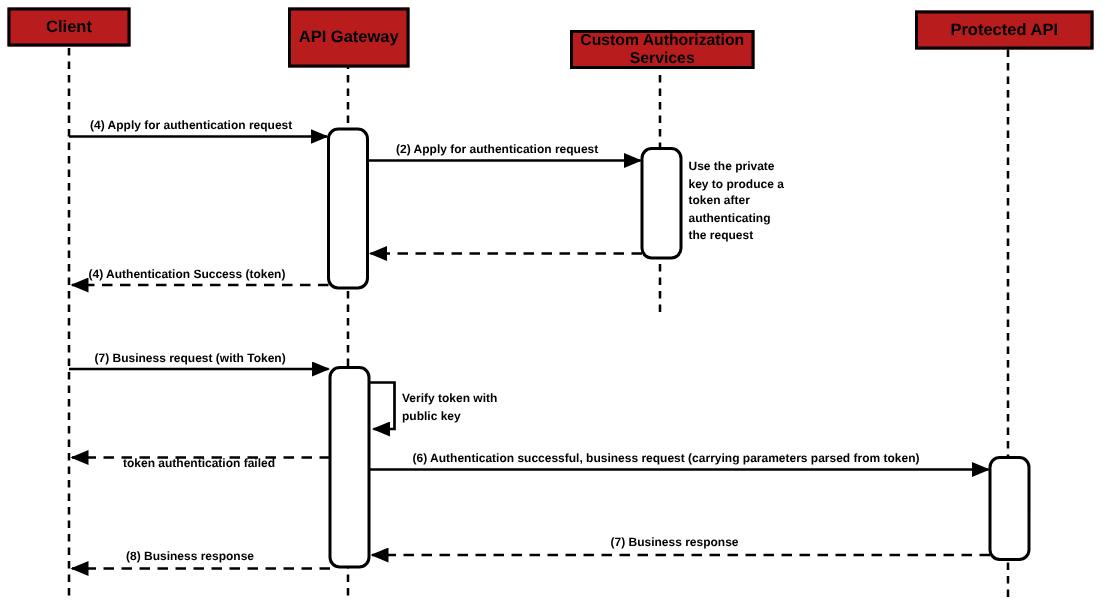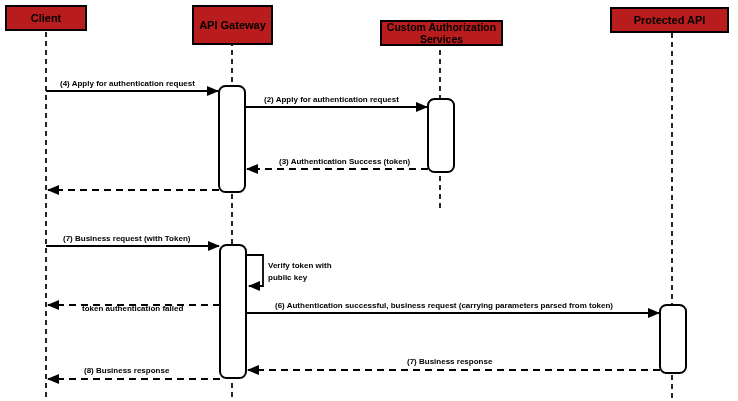--- a/index.html
+++ b/index.html
@@ -75,22 +75,23 @@
   </div>
   <div class="actor-box two-line" style="left:380px;top:20px;width:123px;height:26px">
     <span>Custom Authorization Services</span>
   </div>
   <div class="actor-box" style="left:610px;top:7px;width:119px;height:26px">
     <span>Protected API</span>
   </div>
 
   <div class="msg-label" style="left:60px;top:79px">(4) Apply for authentication request</div>
   <div class="msg-label" style="left:264px;top:95px">(2) Apply for authentication request</div>
-  <div class="msg-label" style="left:279px;top:157px">(3) Authentication Success (token)</div>
+  <div class="msg-label" style="left:59px;top:178px">(4) Authentication Success (token)</div>
   <div class="msg-label" style="left:63px;top:234px">(7) Business request (with Token)</div>
   <div class="wrap-label" style="left:268px;top:260px;width:64px">Verify token with public key</div>
   <div class="msg-label" style="left:82px;top:304px">token authentication failed</div>
   <div class="msg-label" style="left:275px;top:301px">(6) Authentication successful, business request (carrying parameters parsed from token)</div>
   <div class="msg-label" style="left:407px;top:357px">(7) Business response</div>
   <div class="msg-label" style="left:84px;top:366px">(8) Business response</div>
 
+  <div class="wrap-label" style="left:459px;top:105px;width:66px">Use the private key to produce a token after authenticating the request</div>
 
 </div>
 
 </body></html>

